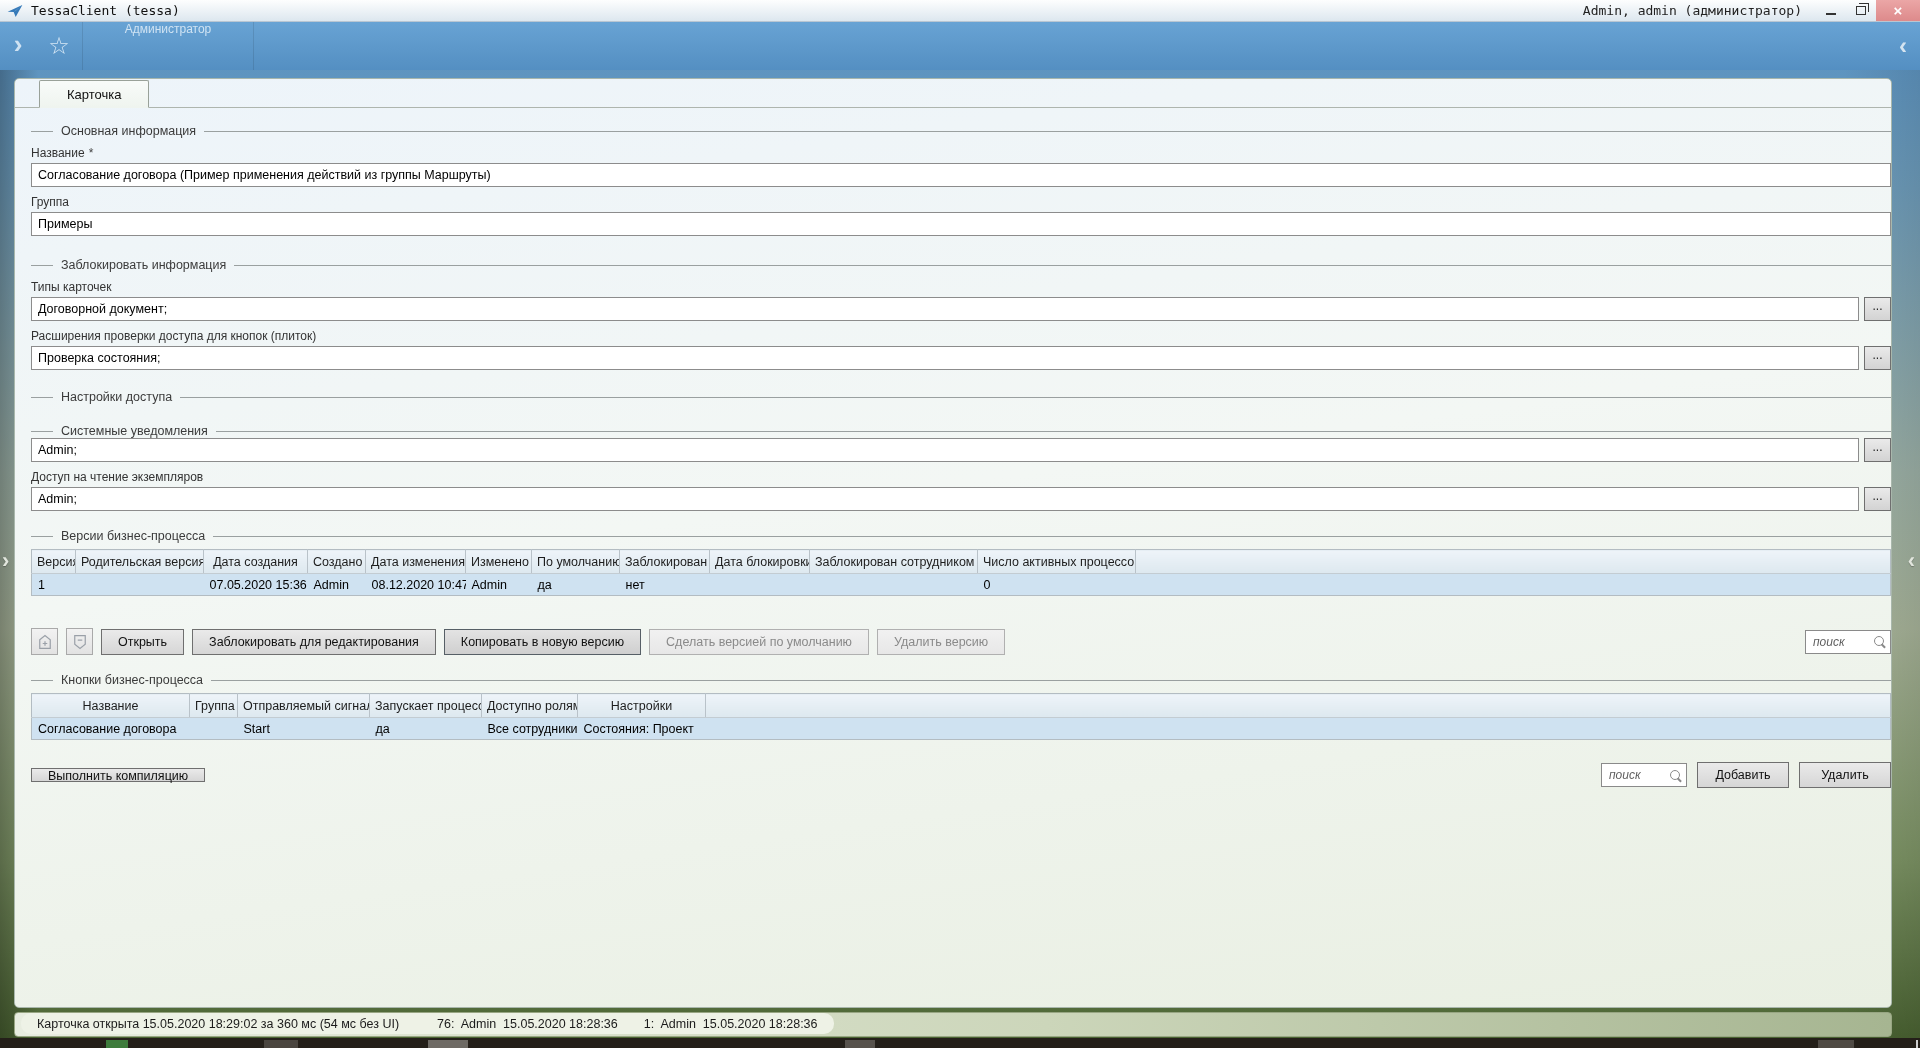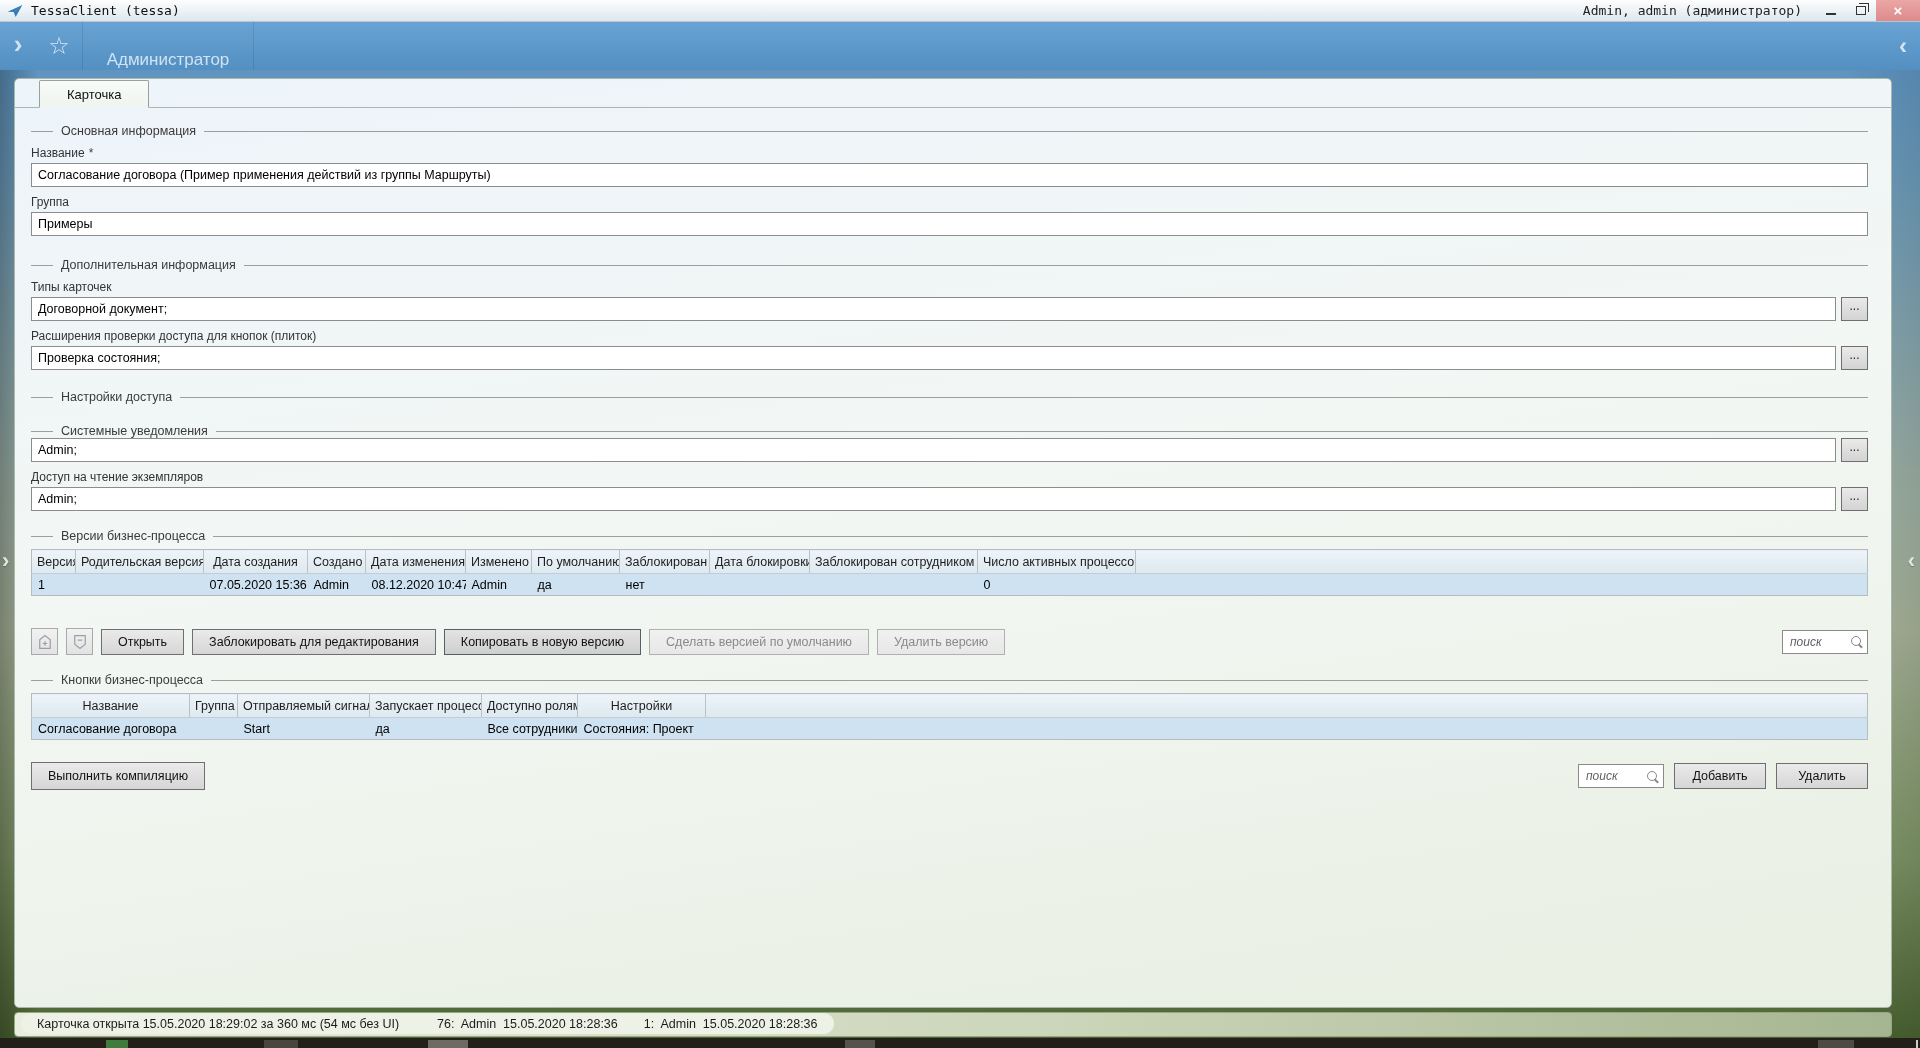--- a/index.html
+++ b/index.html
@@ -25,22 +25,22 @@
   .glyph-restore::before { content:""; position:absolute; left:2px; top:-4px; width:9px; height:8px; border:1px solid #333; border-bottom:none; border-left:none; }
   .win-close { width:44px; height:100%; background:linear-gradient(#eba6a6,#dd8a8b); display:flex; align-items:center; justify-content:center;
     color:#fff; font-size:15px; font-weight:bold; font-family:"Liberation Sans",sans-serif; }
 
   
   .tabbar { position:absolute; left:0; top:22px; width:100%; height:48px;
     background:linear-gradient(#68a3d4,#548fc2); display:flex; align-items:stretch; }
   .tb-chevron { width:36px; display:flex; align-items:center; justify-content:center;
     color:#cfe2f2; font-size:26px; font-weight:bold; padding-bottom:4px; }
   .tb-star { width:46px; display:flex; align-items:center; justify-content:center; color:#d7e7f5; font-size:24px; }
-  .tb-tab-admin { width:172px; display:flex; align-items:flex-end; justify-content:center;
-    color:#cfe3f3; font-size:17px; border-left:1px solid rgba(0,0,0,.10); border-right:1px solid rgba(0,0,0,.10); }
+  .tb-tab-admin { width:172px; display:flex; align-items:flex-start; justify-content:center;
+    color:#cfe3f3; font-size:12px; border-left:1px solid rgba(0,0,0,.10); border-right:1px solid rgba(0,0,0,.10); }
   .tb-tab-active { width:322px; display:flex; align-items:center; padding-left:18px;
     background:linear-gradient(#73abd9,#5f9cd0); border-right:1px solid rgba(0,0,0,.10); }
   .tb-doc { width:26px; height:32px; flex:0 0 auto; }
   .tb-txt { margin-left:14px; line-height:1.25; }
   .tb-title { color:#ffffff; font-size:13.5px; font-weight:bold; }
   .tb-sub { color:#d9e9f7; font-size:12px; }
   .tb-spacer { flex:1; }
   .tb-collapse { width:34px; display:flex; align-items:center; justify-content:center; color:#d5e4f0; font-size:24px; font-weight:bold; }
 
   
@@ -49,21 +49,21 @@
   .rail-right { right:5px; top:548px; }
 
   
   .panel { position:absolute; left:14px; right:28px; top:78px; bottom:40px;
     background:linear-gradient(172deg,#edf4fa 0%, #f3f7f4 45%, #e9efe2 100%);
     border:1px solid #a9b7ac; border-radius:5px; }
   .card-tabs { height:29px; border-bottom:1px solid #aeb5ae; padding-left:24px; display:flex; align-items:flex-end; }
   .card-tab { height:28px; margin-bottom:-1px; padding:0 27px; display:flex; align-items:center;
     background:linear-gradient(#f8fbf9,#eff4ef); border:1px solid #99a199; border-bottom:1px solid #eff4ef;
     border-radius:2px 2px 0 0; font-size:13px; color:#111; }
-  .content { padding:14px 23px 0 16px; }
+  .content { padding:14px 0 0 16px; }
 
   .section { display:flex; align-items:center; gap:8px; color:#3b3b3b; font-size:12.5px; white-space:nowrap; }
   .section::before { content:""; width:22px; height:1px; background:#9aa0a0; flex:0 0 auto; }
   .section::after { content:""; flex:1; height:1px; background:#9aa0a0; }
   .sec-main { margin-top:2px; }
   .sec-add { margin-top:22px; }
   .sec-sys { margin-top:20px; }
   .sec-access { margin-top:20px; }
   .sec-versions { margin-top:18px; }
   .sec-buttons { margin-top:18px; }
@@ -94,21 +94,21 @@
   td.r { text-align:right;margin-top:24px; }
 
   
   .btnrow { display:flex; align-items:center; gap:8px; margin-top:32px; }
   .iconbtn { width:27px; height:27px; background:linear-gradient(#f2f2f2,#e2e2e2); border:1px solid #a9a9a9;
     display:flex; align-items:center; justify-content:center; }
   .btn { height:26px; padding:0 16px; background:linear-gradient(#eaeaea,#d6d6d6); border:1px solid #6f6f6f;
     font-family:"Liberation Sans",sans-serif; font-size:12.5px; color:#111; }
   .btn.default { background:linear-gradient(#e3e3e3,#cfcfcf); border:1px solid #565f66; }
   .btn.disabled { background:linear-gradient(#f1f1f1,#e7e7e7); border:1px solid #b0b0b0; color:#8a8a8a; }
-  .btn.tall { height:28px; }
+  .btn.tall { height:14px; }
 
   .searchbox { width:86px; height:24px; border:1px solid #8a8a8a; background:#fff; display:flex; align-items:center; padding:0 5px 0 7px; }
   .searchbox input { flex:1; min-width:0; border:none; outline:none; font-family:"Liberation Sans",sans-serif;
     font-size:12px; font-style:italic; color:#444; background:transparent; }
   .searchbox input::placeholder { color:#5f5f5f; font-style:italic; }
   .mag { position:relative; width:11px; height:11px; flex:0 0 auto; margin-left:3px; }
   .mag::before { content:""; position:absolute; left:0; top:0; width:8px; height:8px; border:1.4px solid #8a8a8a; border-radius:50%; }
   .mag::after { content:""; position:absolute; width:5px; height:1.6px; background:#8a8a8a; right:-1px; bottom:0; transform:rotate(45deg); }
   .ml-auto { margin-left:auto; }
 
@@ -184,21 +184,21 @@
     </div>
     <div class="f-label">
       <span>Название</span><span class="req">*</span>
     </div>
     <input class="field" value="Согласование договора (Пример применения действий из группы Маршруты)" style="">
     <div class="f-label">Группа</div>
     <input class="field" value="Примеры" style="">
 
     
     <div class="section sec-add">
-      <span>Дополнительная информация</span>
+      <span>Заблокировать информация</span>
     </div>
     <div class="f-label">Типы карточек</div>
     <div class="fieldrow">
       <input class="field" value="Договорной документ;" style="">
       <button class="ellipsis-btn">...</button>
     </div>
     <div class="f-label">Расширения проверки доступа для кнопок (плиток)</div>
     <div class="fieldrow">
       <input class="field" value="Проверка состояния;" style="">
       <button class="ellipsis-btn">...</button>

